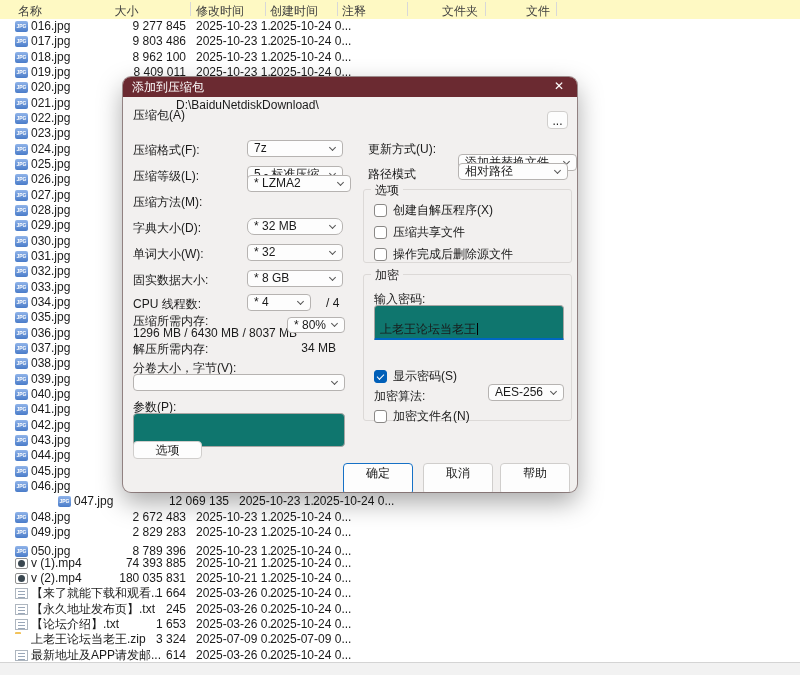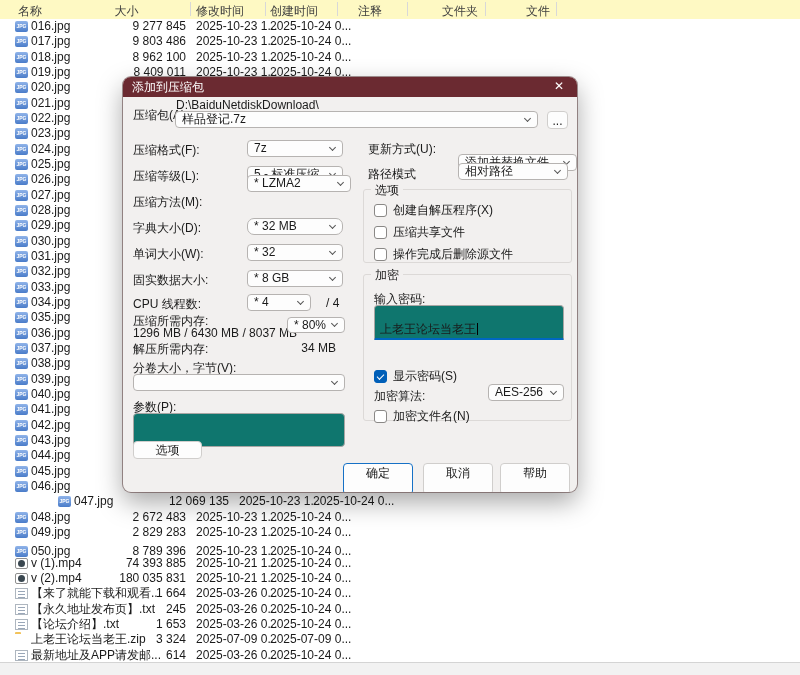--- a/index.html
+++ b/index.html
@@ -13,21 +13,21 @@
     overflow:hidden;
   }
   
   .listwrap { position:absolute; inset:0; background:#fff; }
   .hdr { position:absolute; top:0; left:0; right:0; height:19px; background:#fef9c3; color:#3f3f3f; }
   .hdr span { position:absolute; top:3px; white-space:nowrap; }
   .h-name { left:18px; }
   .h-size { left:70px; width:113px; text-align:center; }
   .h-mod  { left:196px; }
   .h-cre  { left:270px; }
-  .h-com  { left:358px; }
+  .h-com  { left:342px; }
   .h-fold { left:420px; width:58px; text-align:right; }
   .h-file { left:500px; width:50px; text-align:right; }
   .hdr-sep { position:absolute; top:2px; height:14px; width:1px; background:#d8d8d8; }
   .rows { position:absolute; top:0; left:0; right:0; bottom:0; }
   .frow { position:absolute; left:0; right:0; height:15px; line-height:15px; white-space:nowrap; }
   .fname { position:absolute; left:31px; }
   .fsize { position:absolute; left:70px; width:116px; text-align:right; }
   .fmod  { position:absolute; left:196px; }
   .fcre  { position:absolute; left:270px; }
   .fi { position:absolute; left:15px; top:2px; width:13px; height:11px; }
@@ -396,24 +396,20 @@
 </div>
 
 <div class="dialog">
   <div class="titlebar">
     <span>添加到压缩包</span>
     <span class="closebtn">✕</span>
   </div>
 
   <span class="dlabel" style="left:10px; top:30px">压缩包(A)</span>
   <span class="dlabel" style="left:53px; top:21px">D:\BaiduNetdiskDownload\</span>
-  <div class="combo" style="left:52px; top:34px; width:363px">
-    <span>样品登记.7z</span>
-    <i class="chev"></i>
-  </div>
   <div class="btn" style="left:424px; top:34px; width:21px; height:18px">...</div>
 
   <div id="leftfields">
       <span class="dlabel" style="left: 10px; top: 65px;">压缩格式(F):</span>
       <div class="combo" style="left: 124px; top: 63px; width: 96px;"><span>7z</span><i class="chev"></i></div>
       <span class="dlabel" style="left: 10px; top: 91px;">压缩等级(L):</span>
       <div class="combo" style="left: 124px; top: 89px; width: 96px;"><span>5 - 标准压缩</span><i class="chev"></i></div>
       <span class="dlabel" style="left: 10px; top: 117px;">压缩方法(M):</span>
       <div class="combo" style="left: 124px; top: 98px; width: 104px;"><span>* LZMA2</span><i class="chev"></i></div>
       <span class="dlabel" style="left: 10px; top: 143px;">字典大小(D):</span>

